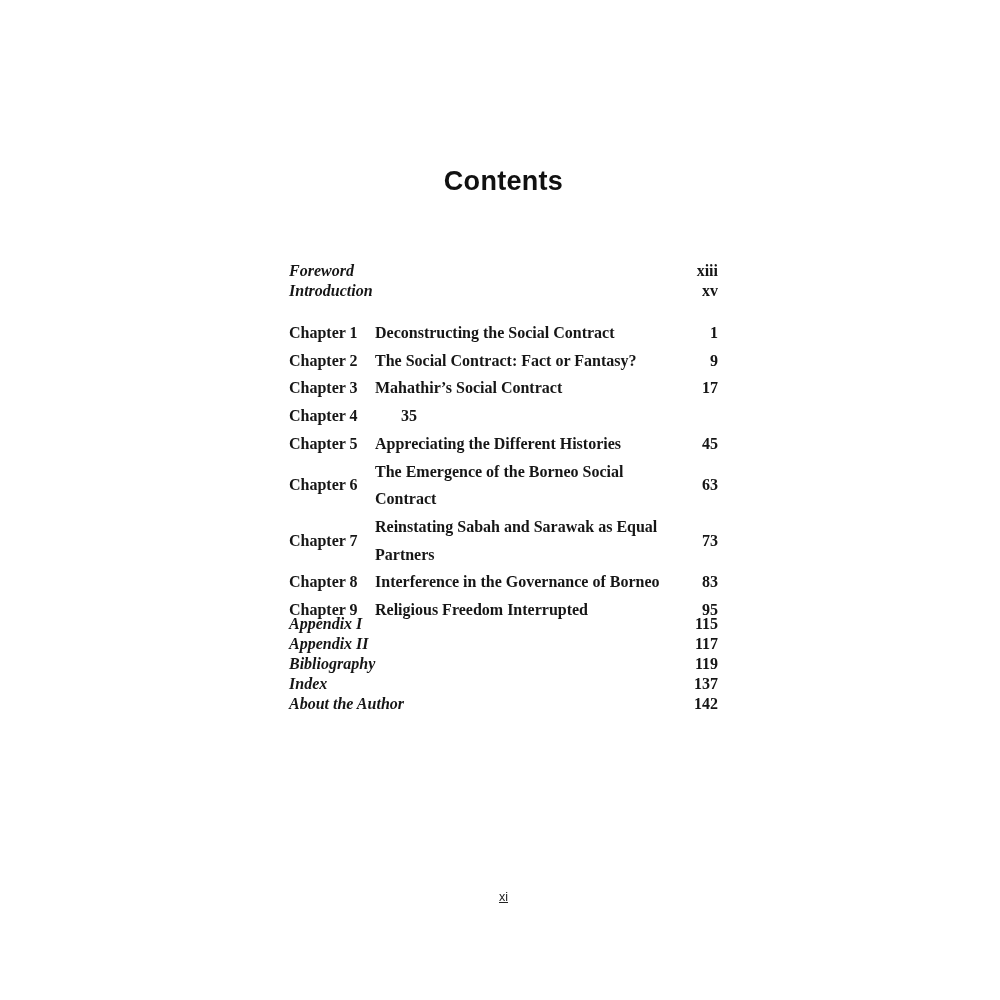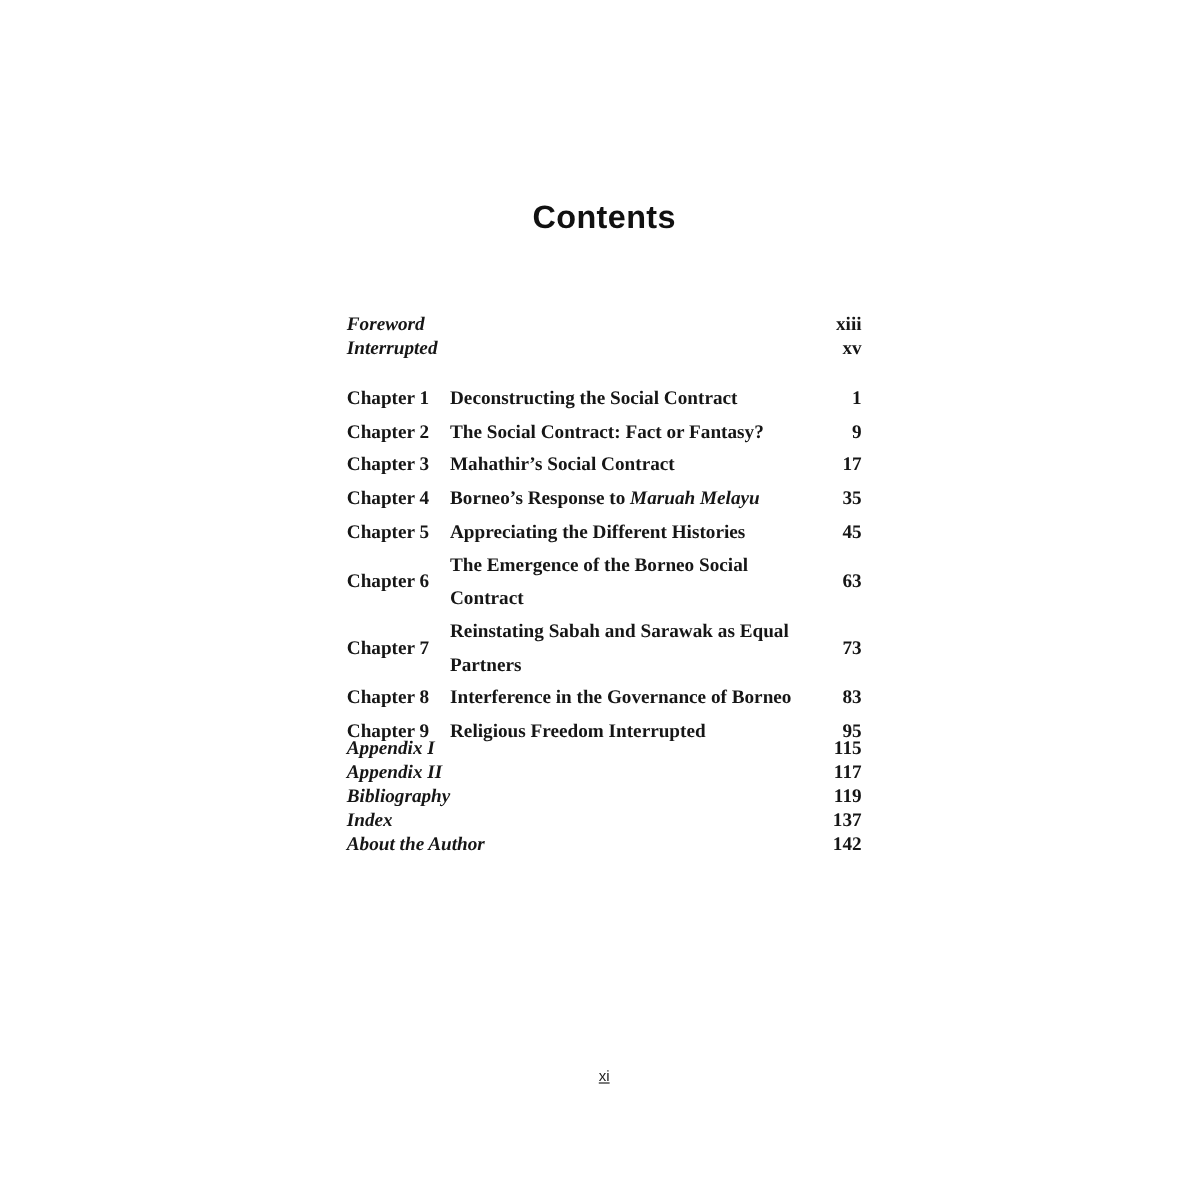--- a/index.html
+++ b/index.html
@@ -90,21 +90,21 @@
 <div class="page">
 
   <div class="book-title">Contents</div>
 
   <div class="toc-block front-matter">
     <div class="toc-row">
       <span class="fm-label">Foreword</span>
       <span class="page-num">xiii</span>
     </div>
     <div class="toc-row">
-      <span class="fm-label">Interrupted</span>
+      <span class="fm-label">Introduction</span>
       <span class="page-num">xv</span>
     </div>
   </div>
 
   <div class="toc-block chapter-list">
     <div class="toc-row">
       <span class="ch-label">Chapter 1</span>
       <span class="ch-title"><span>Deconstructing the Social Contract</span><span class="italic-part"></span></span>
       <span class="page-num">1</span>
     </div>
@@ -113,21 +113,20 @@
       <span class="ch-title"><span>The Social Contract: Fact or Fantasy?</span><span class="italic-part"></span></span>
       <span class="page-num">9</span>
     </div>
     <div class="toc-row">
       <span class="ch-label">Chapter 3</span>
       <span class="ch-title"><span>Mahathir’s Social Contract</span><span class="italic-part"></span></span>
       <span class="page-num">17</span>
     </div>
     <div class="toc-row">
       <span class="ch-label">Chapter 4</span>
-      <span class="ch-title"><span>Borneo’s Response to </span><span class="italic-part">Maruah Melayu</span></span>
       <span class="page-num">35</span>
     </div>
     <div class="toc-row">
       <span class="ch-label">Chapter 5</span>
       <span class="ch-title"><span>Appreciating the Different Histories</span><span class="italic-part"></span></span>
       <span class="page-num">45</span>
     </div>
     <div class="toc-row">
       <span class="ch-label">Chapter 6</span>
       <span class="ch-title"><span>The Emergence of the Borneo Social Contract</span><span class="italic-part"></span></span>

